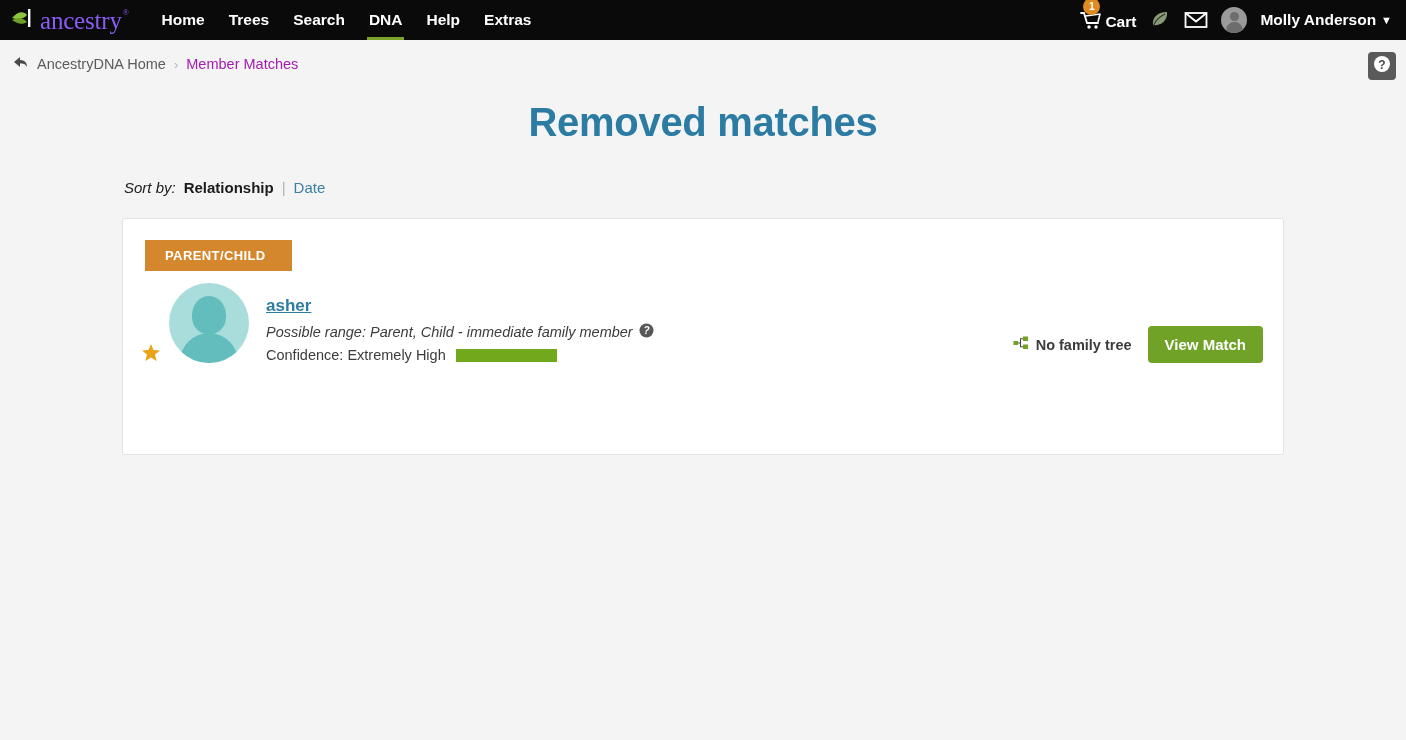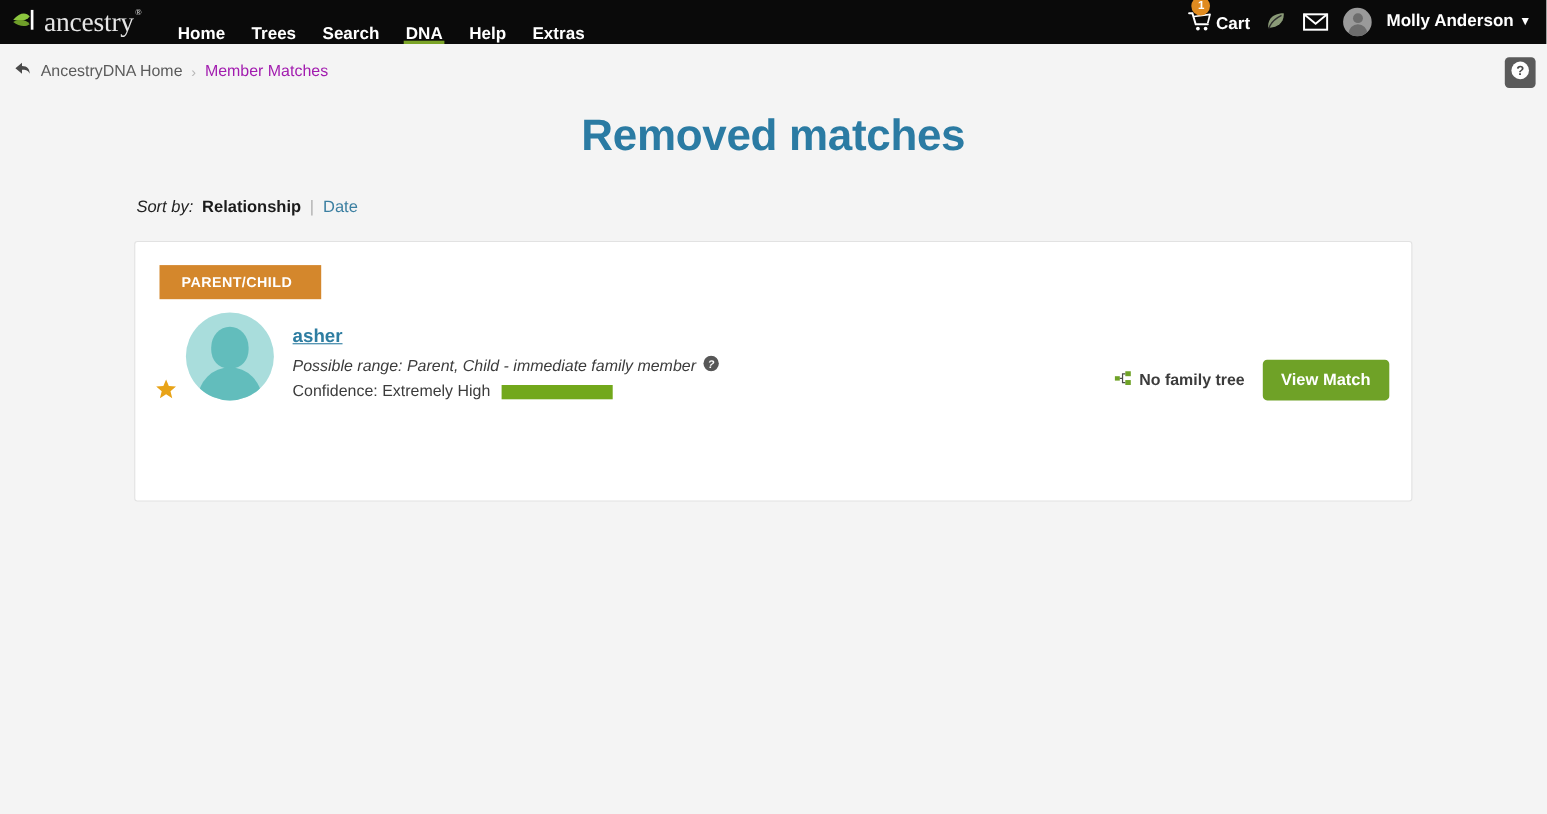--- a/index.html
+++ b/index.html
@@ -25,36 +25,36 @@
     display: flex;
     align-items: center;
     gap: 2px;
     margin-right: 22px;
     cursor: pointer;
   }
   .logo-leaf { display: block; }
   .logo-word {
     font-family: "Liberation Serif", serif;
     font-size: 25px;
-    color: #e5e5e5;
+    color: #8b5cf6;
     letter-spacing: -0.2px;
     line-height: 1;
     position: relative;
   }
   .logo-word sup {
     font-size: 8px;
     vertical-align: super;
     position: relative;
     top: -4px;
     left: 1px;
   }
   .nav-items { display: flex; align-items: stretch; height: 40px; }
   .nav-item {
     display: flex;
-    align-items: flex-end;
+    align-items: center;
     padding: 0 12px;
     font-size: 15.5px;
     font-weight: bold;
     color: #ffffff;
     height: 40px;
     position: relative;
     cursor: pointer;
     white-space: nowrap;
   }
   .nav-item.active::after {

